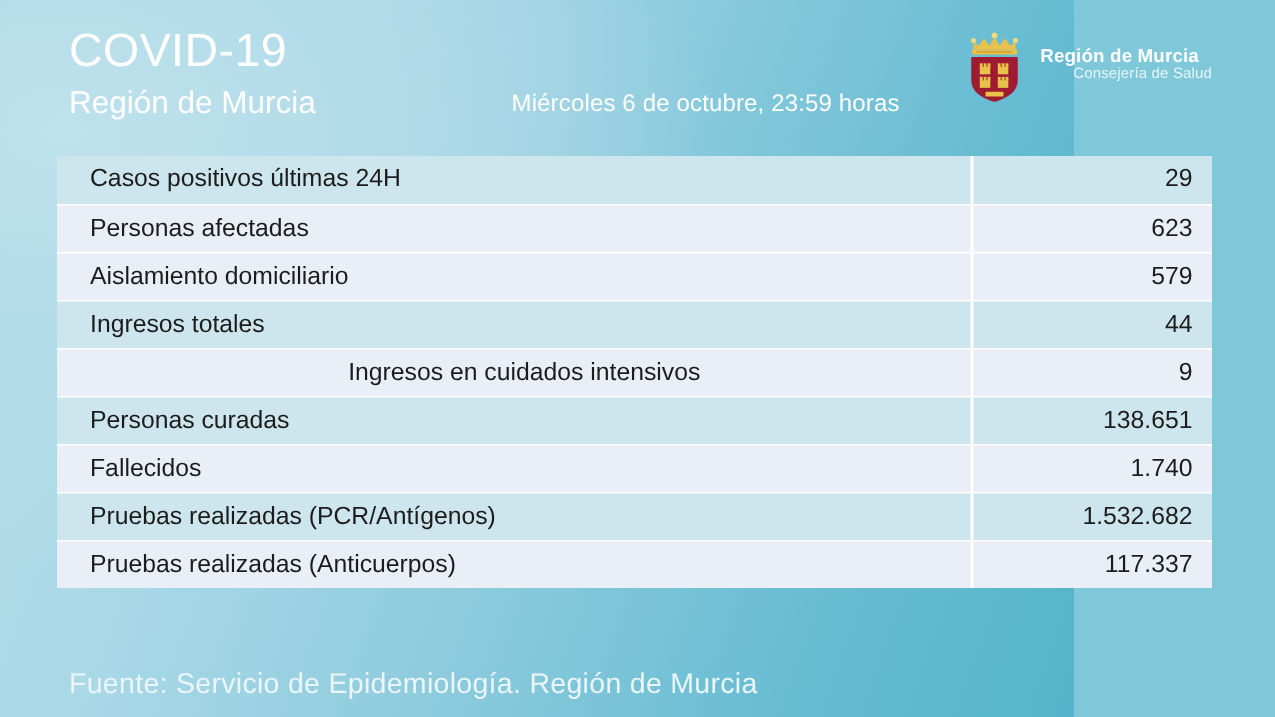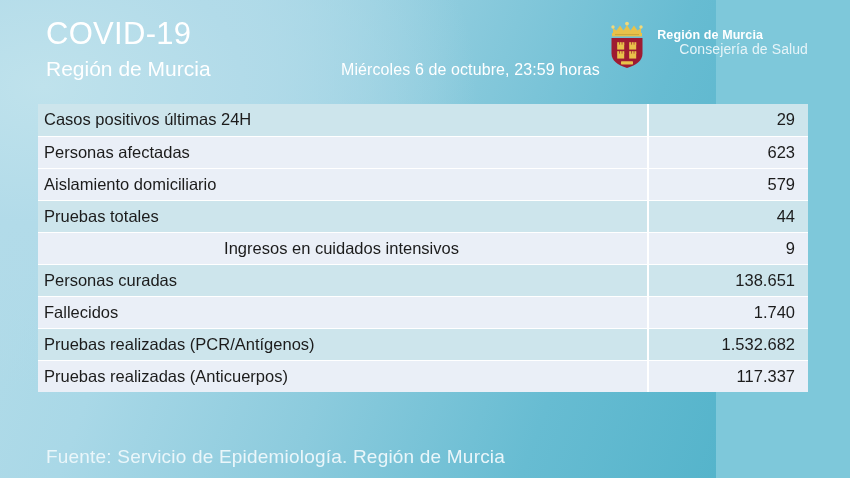--- a/index.html
+++ b/index.html
@@ -80,21 +80,21 @@
     line-height: 1.12;
   }
   .logo-line1 {
     font-size: 12.5px;
     font-weight: bold;
     color: #ffffff;
     white-space: nowrap;
     letter-spacing: 0.1px;
   }
   .logo-line2 {
-    font-size: 14px;
+    font-size: 10px;
     color: #e6f4f8;
     white-space: nowrap;
     letter-spacing: 0.1px;
     margin-left: 22px;
   }
 
   
   .table {
     position: absolute;
     left: 38px;
@@ -109,21 +109,21 @@
     vertical-align: middle;
     font-size: 16.5px;
     color: #1c1c1c;
     border-bottom: 1.5px solid #ffffff;
   }
   .table tr:last-child td { border-bottom: none; }
   .row-a td { background: #cde5ec; }
   .row-b td { background: #eaeff7; }
 
   td.cell-label {
-    padding-left: 6px;
+    padding-left: 22px;
     border-right: 2px solid #ffffff;
     white-space: nowrap;
   }
   td.cell-label.indented {
     text-align: center;
     padding-right: 8px;
   }
   td.cell-value {
     width: 146px;
     text-align: right;
@@ -213,21 +213,21 @@
         </tr>
         <tr class="row-b">
           <td class="cell-label">Personas afectadas</td>
           <td class="cell-value">623</td>
         </tr>
         <tr class="row-b">
           <td class="cell-label">Aislamiento domiciliario</td>
           <td class="cell-value">579</td>
         </tr>
         <tr class="row-a">
-          <td class="cell-label">Pruebas totales</td>
+          <td class="cell-label">Ingresos totales</td>
           <td class="cell-value">44</td>
         </tr>
         <tr class="row-b">
           <td class="cell-label indented">Ingresos en cuidados intensivos</td>
           <td class="cell-value">9</td>
         </tr>
         <tr class="row-a">
           <td class="cell-label">Personas curadas</td>
           <td class="cell-value">138.651</td>
         </tr>

